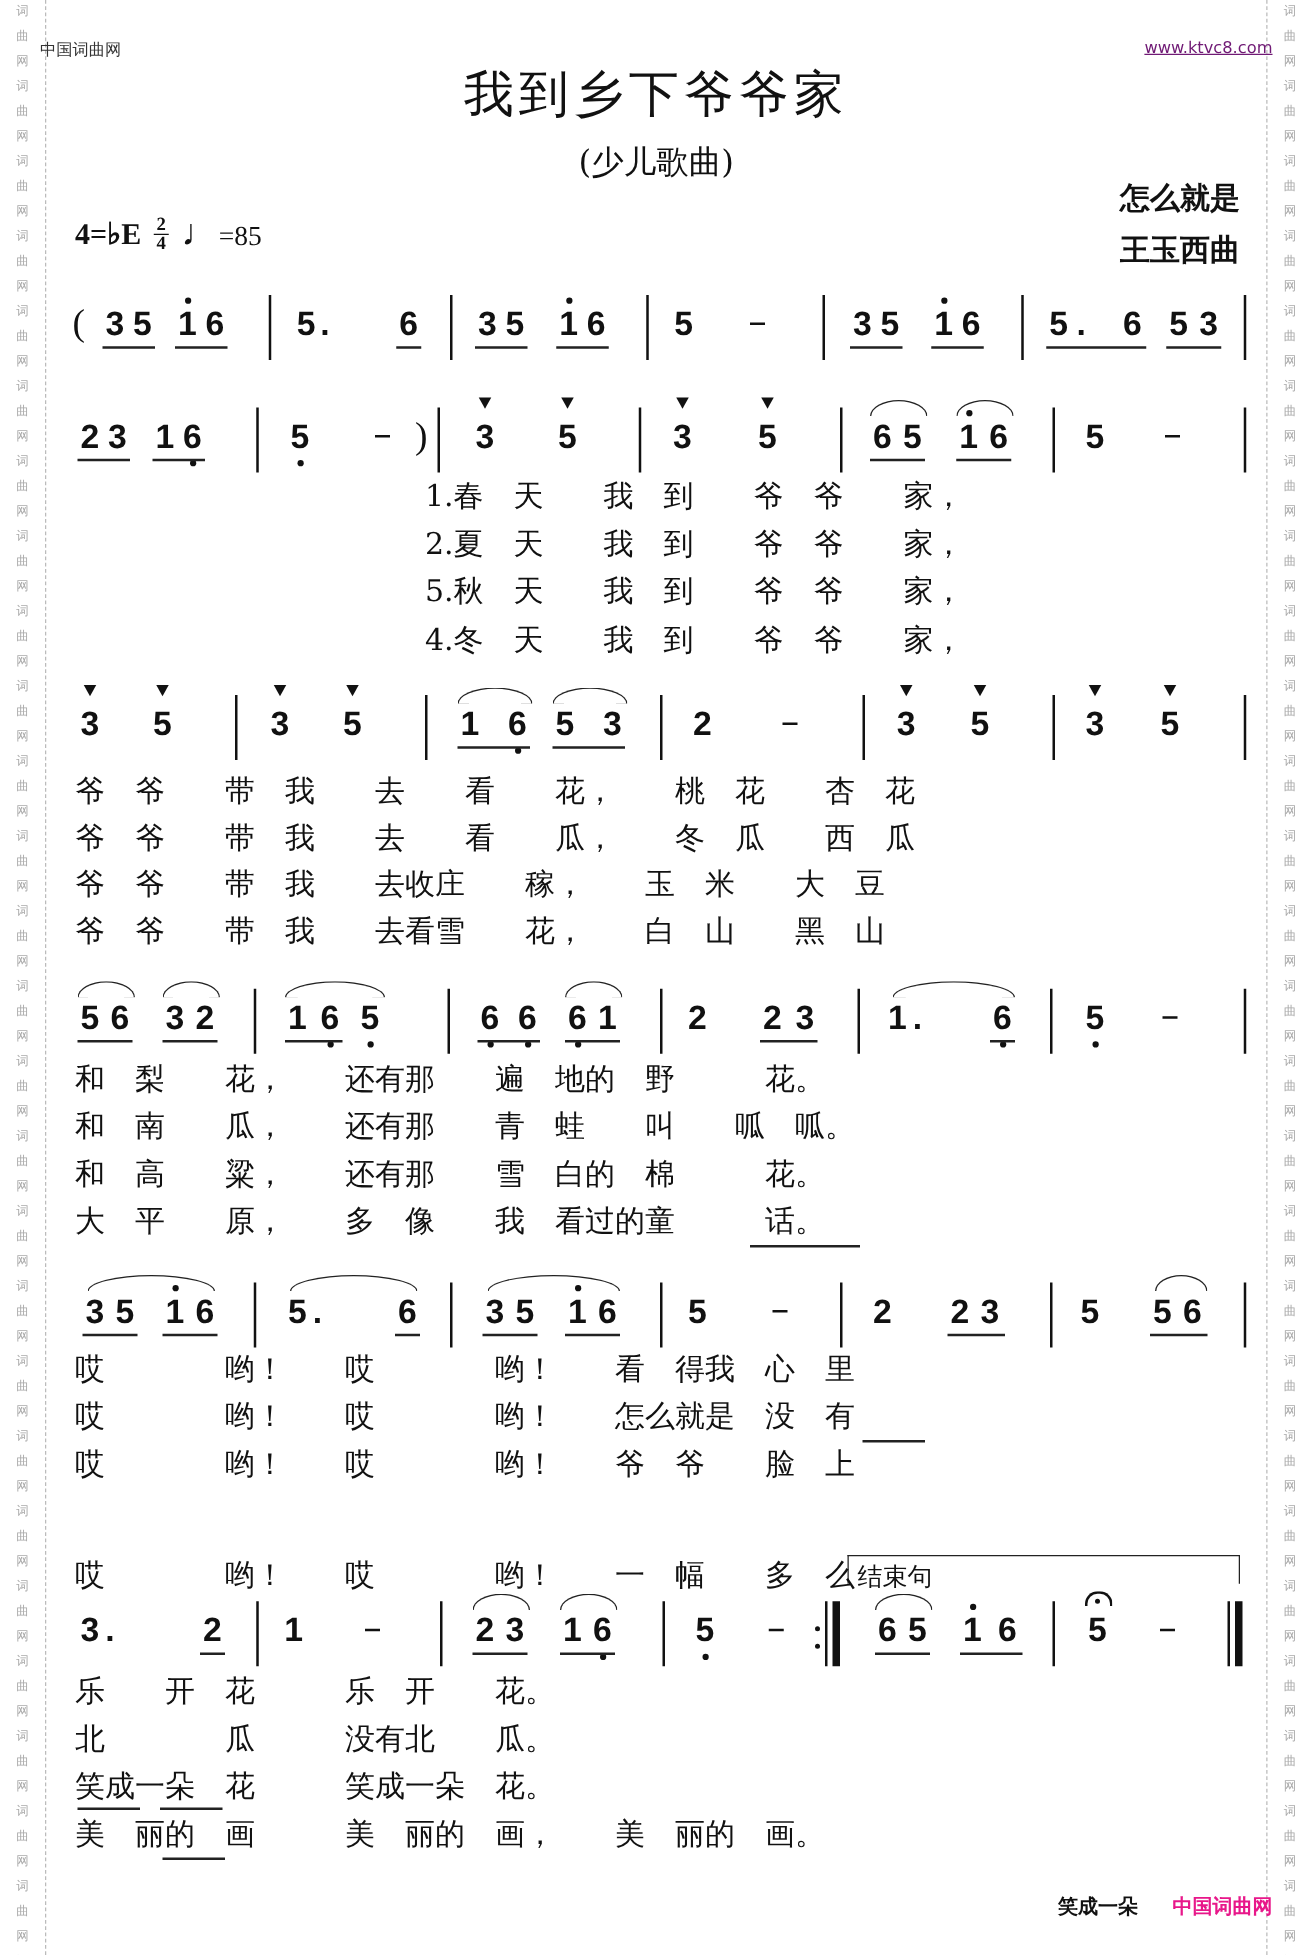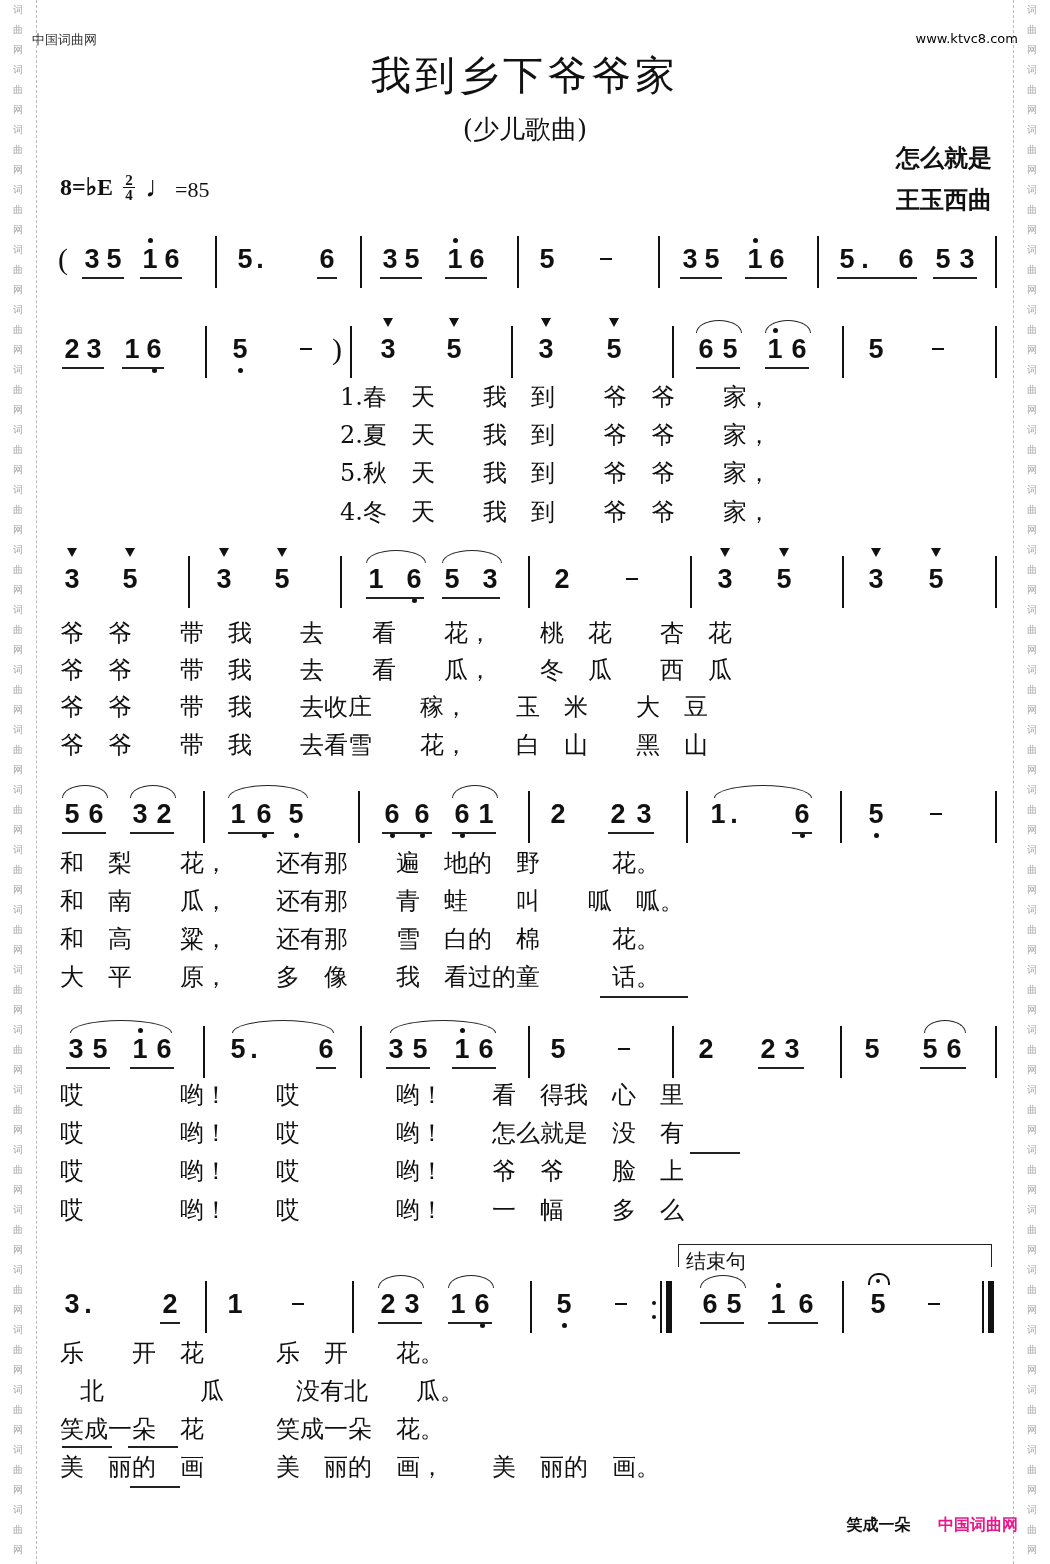--- a/index.html
+++ b/index.html
@@ -2,21 +2,21 @@
 <html><head>
 <meta charset="utf-8">
 <style>
   html,body{margin:0;padding:0;background:#fff;}
   body{width:1050px;height:1564px;position:relative;overflow:hidden;font-family:"DejaVu Sans","Liberation Sans",sans-serif;color:#111;}
   .margin{position:absolute;top:0;bottom:0;width:36px;}
   .margin.left{left:0;border-right:1px dashed #bbb;}
   .margin.right{right:0;border-left:1px dashed #bbb;}
   .wm{position:absolute;left:0;width:36px;text-align:center;font-size:10px;line-height:20px;color:#aaa;}
   .site-left{position:absolute;left:32px;top:31px;font-size:13px;color:#333;}
-  .site-right{position:absolute;right:32px;top:31px;font-size:13px;color:#000000;}
+  .site-right{position:absolute;right:32px;top:31px;font-size:13px;color:#701a75;text-decoration:underline;}
   .title{position:absolute;left:0;right:0;top:48px;text-align:center;font-family:"DejaVu Serif","Liberation Serif",serif;font-size:40px;letter-spacing:4px;}
   .subtitle{position:absolute;left:0;right:0;top:112px;text-align:center;font-family:"DejaVu Serif","Liberation Serif",serif;font-size:26px;}
   .credit{position:absolute;right:58px;font-family:"DejaVu Serif","Liberation Serif",serif;font-size:24px;font-weight:bold;}
   .key{position:absolute;left:60px;top:170px;font-size:24px;font-weight:bold;font-family:"Liberation Serif",serif;display:flex;align-items:center;gap:10px;}
   .key .frac{display:inline-flex;flex-direction:column;align-items:center;font-size:15px;line-height:14px;}
   .key .tempo{font-weight:normal;font-size:22px;}
   .system{position:absolute;left:60px;right:48px;height:60px;}
   .bar{position:absolute;top:6px;width:2px;height:52px;background:#111;}
   .bar.thick{width:6px;}
   .note{position:absolute;top:14px;font-family:"Liberation Sans",sans-serif;font-weight:bold;font-size:27px;width:20px;text-align:center;line-height:30px;}
@@ -206,21 +206,21 @@
 
 <div class="site-left">中国词曲网</div>
 <div class="site-right">www.ktvc8.com</div>
 
 <div class="title">我到乡下爷爷家</div>
 <div class="subtitle">(少儿歌曲)</div>
 <div class="credit" style="top:142px">怎么就是</div>
 <div class="credit" style="top:184px">王玉西曲</div>
 
 <div class="key">
-  <span>8=♭E</span>
+  <span>4=♭E</span>
   <span class="frac">
     <span>2</span>
     <span style="border-top:1.5px solid #111;width:12px;height:0"></span>
     <span>4</span>
   </span>
   <span class="tempo"><span style="font-size:30px">♩</span><span>=85</span></span>
 </div>
 
 <div id="score">
     <div class="system" style="top: 230px;">
@@ -445,24 +445,24 @@
     <div class="lyr" style="left: 60px; top: 692px;">爷　爷　　带　我　　去收庄　　稼，　　玉　米　　大　豆</div>
     <div class="lyr" style="left: 60px; top: 730px;">爷　爷　　带　我　　去看雪　　花，　　白　山　　黑　山</div>
     <div class="lyr" style="left: 60px; top: 848px;">和　梨　　花，　　还有那　　遍　地的　野　　　花。</div>
     <div class="lyr" style="left: 60px; top: 886px;">和　南　　瓜，　　还有那　　青　蛙　　叫　　呱　呱。</div>
     <div class="lyr" style="left: 60px; top: 924px;">和　高　　粱，　　还有那　　雪　白的　棉　　　花。</div>
     <div class="lyr" style="left: 60px; top: 962px;">大　平　　原，　　多　像　　我　看过的童　　　话。</div>
     <div class="lyr-ul" style="left: 600px; top: 996px; width: 88px;"></div>
     <div class="lyr" style="left: 60px; top: 1080px;">哎　　　　哟！　　哎　　　　哟！　　看　得我　心　里</div>
     <div class="lyr" style="left: 60px; top: 1118px;">哎　　　　哟！　　哎　　　　哟！　　怎么就是　没　有</div>
     <div class="lyr" style="left: 60px; top: 1156px;">哎　　　　哟！　　哎　　　　哟！　　爷　爷　　脸　上</div>
-    <div class="lyr" style="left: 60px; top: 1195px; text-align: center;">哎　　　　哟！　　哎　　　　哟！　　一　幅　　多　么</div>
+    <div class="lyr" style="left: 60px; top: 1245px; text-align: center;">哎　　　　哟！　　哎　　　　哟！　　一　幅　　多　么</div>
     <div class="lyr-ul" style="left: 690px; top: 1152px; width: 50px;"></div>
     <div class="lyr" style="left: 60px; top: 1338px;">乐　　开　花　　　乐　开　　花。</div>
-    <div class="lyr" style="left: 60px; top: 1376px; margin-left: 20px;">北　　　　瓜　　　没有北　　瓜。</div>
+    <div class="lyr" style="left: 60px; top: 1376px;">北　　　　瓜　　　没有北　　瓜。</div>
     <div class="lyr" style="left: 60px; top: 1414px;">笑成一朵　花　　　笑成一朵　花。</div>
     <div class="lyr" style="left: 60px; top: 1452px;">美　丽的　画　　　美　丽的　画，　　美　丽的　画。</div>
     <div class="lyr-ul" style="left: 62px; top: 1446px; width: 50px;"></div>
     <div class="lyr-ul" style="left: 128px; top: 1446px; width: 50px;"></div>
     <div class="lyr-ul" style="left: 130px; top: 1486px; width: 50px;"></div>
   </div>
 
 <div class="footer">
   <span class="src">笑成一朵</span>
   <span class="brand">中国词曲网</span>

